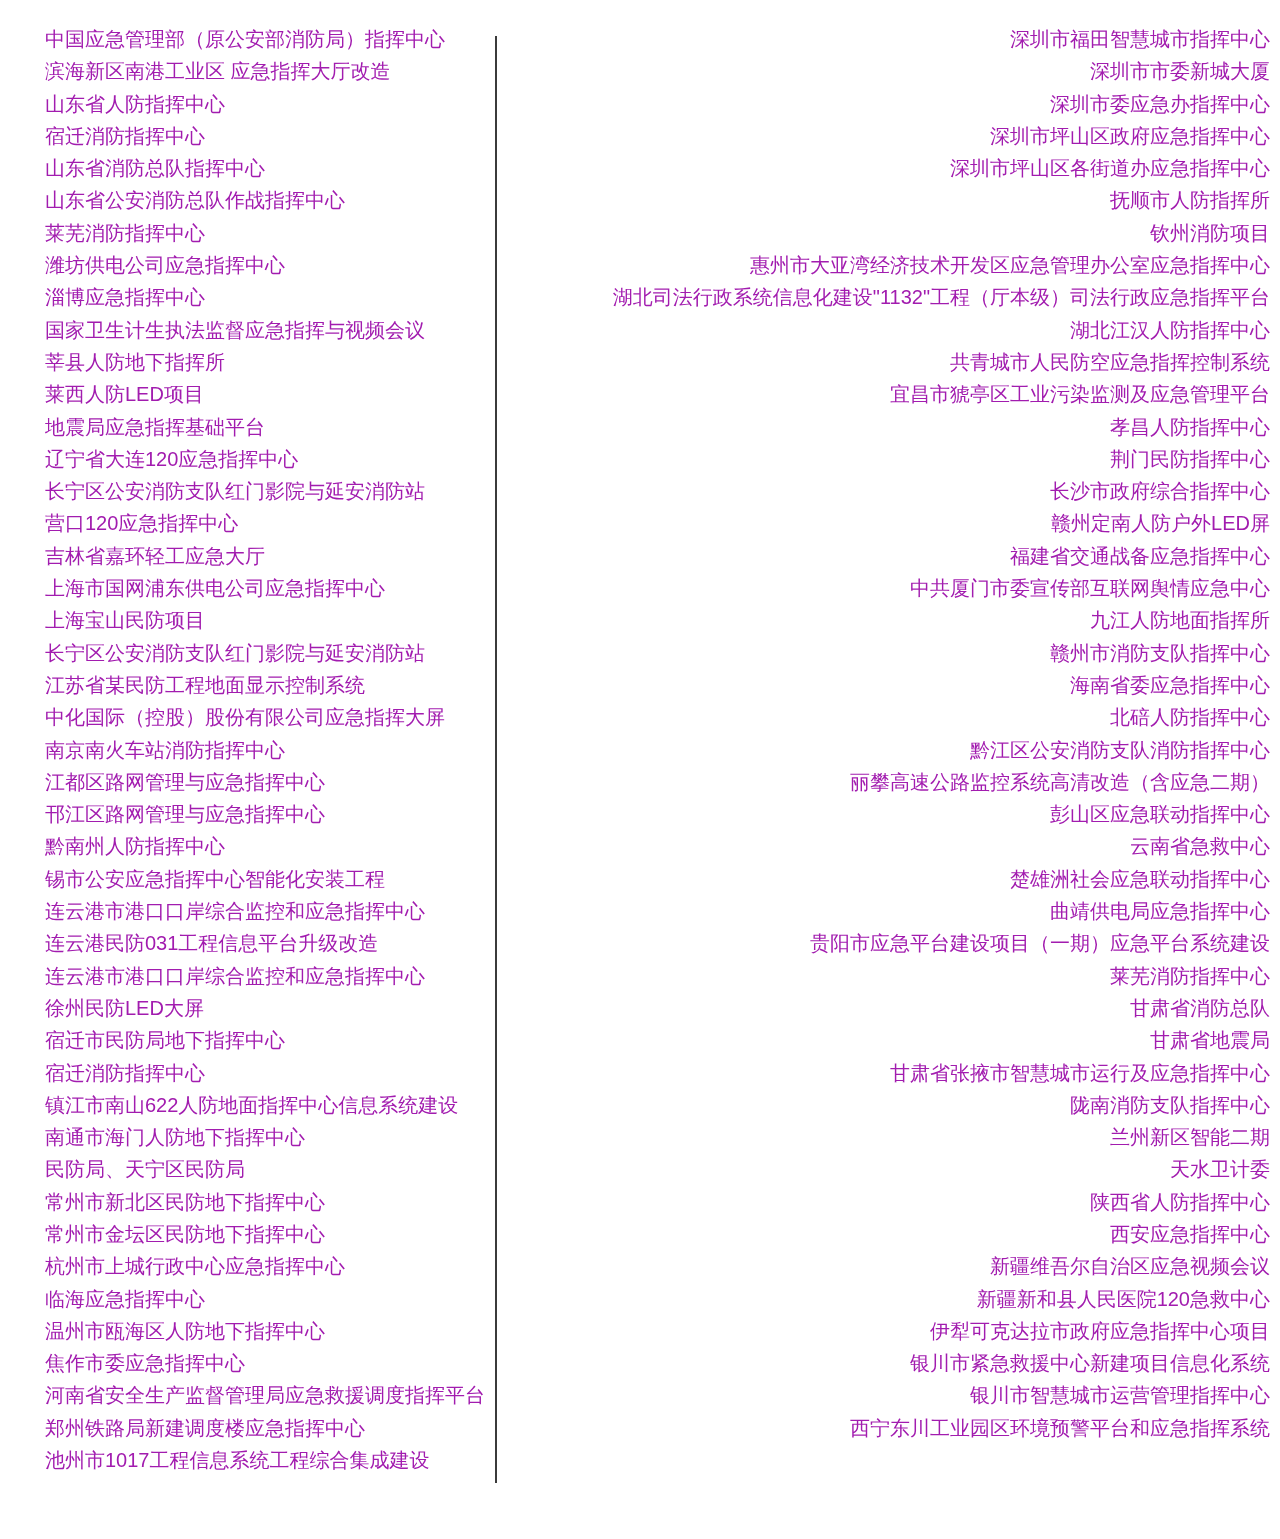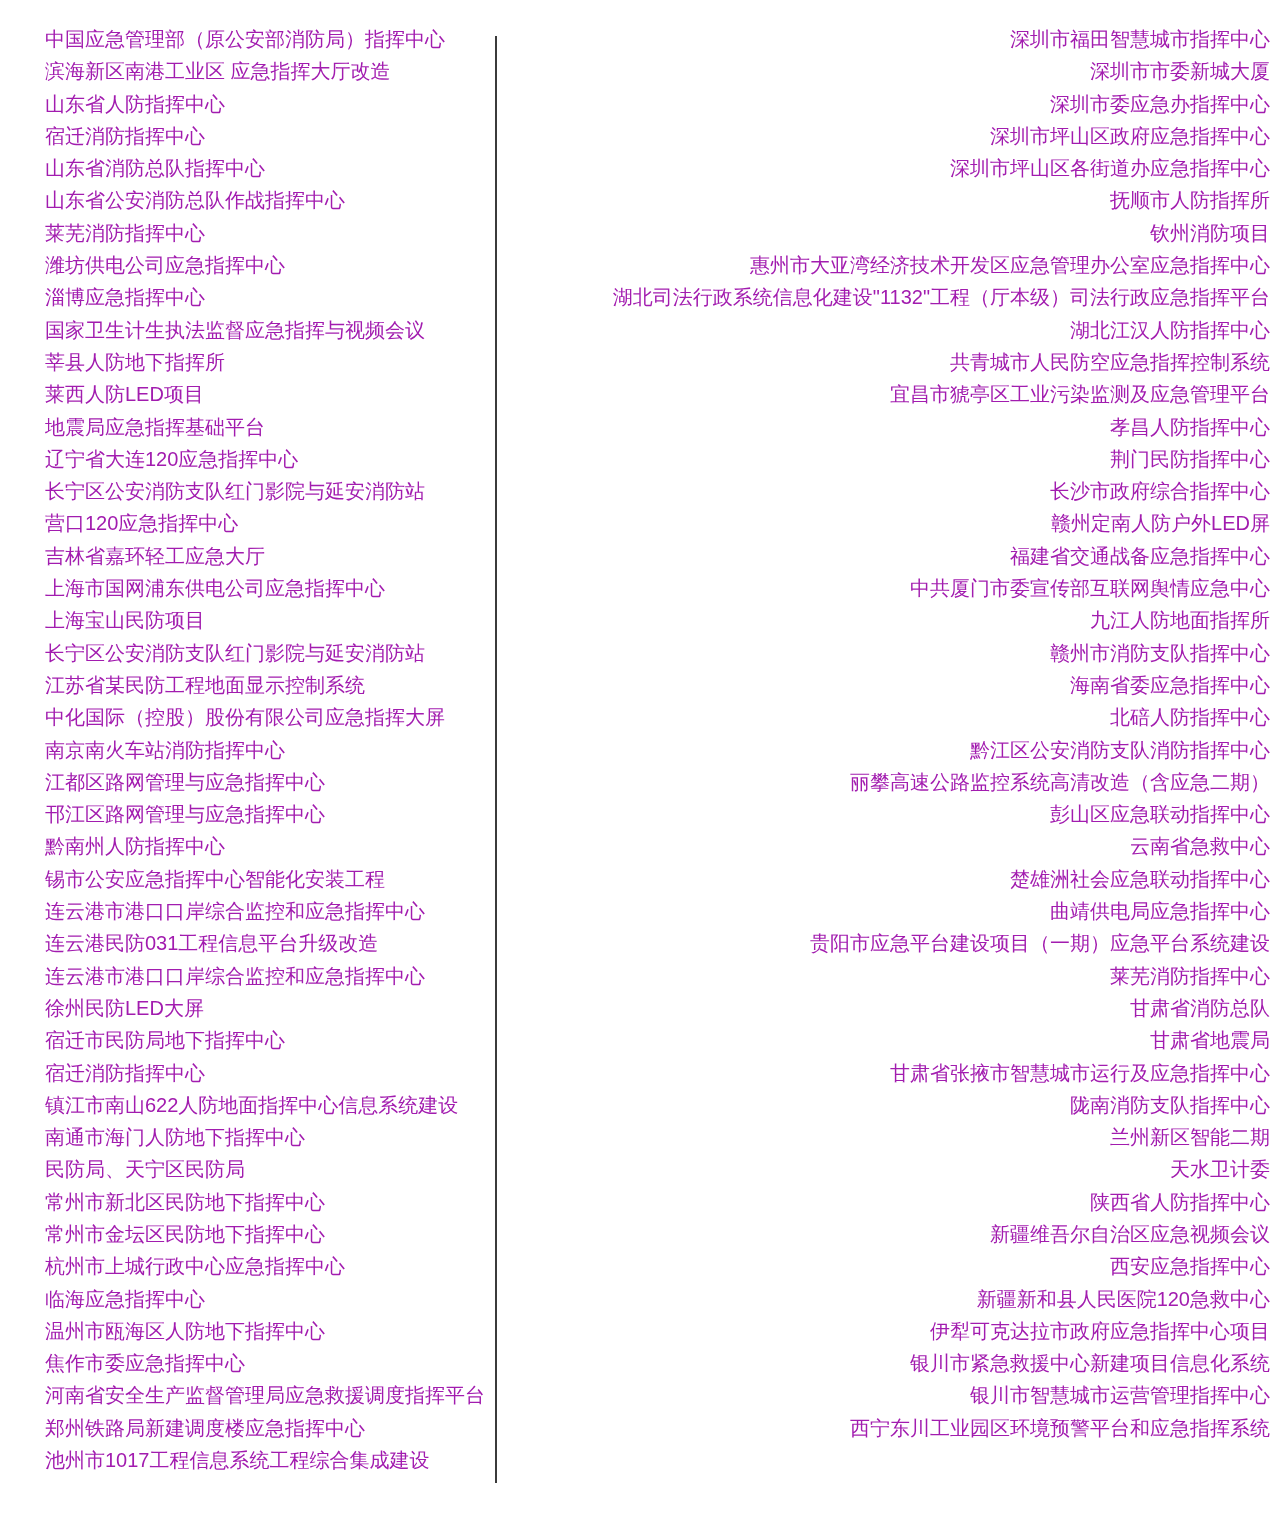--- a/index.html
+++ b/index.html
@@ -132,21 +132,21 @@
       <div class="list-item">曲靖供电局应急指挥中心</div>
       <div class="list-item">贵阳市应急平台建设项目（一期）应急平台系统建设</div>
       <div class="list-item">莱芜消防指挥中心</div>
       <div class="list-item">甘肃省消防总队</div>
       <div class="list-item">甘肃省地震局</div>
       <div class="list-item">甘肃省张掖市智慧城市运行及应急指挥中心</div>
       <div class="list-item">陇南消防支队指挥中心</div>
       <div class="list-item">兰州新区智能二期</div>
       <div class="list-item">天水卫计委</div>
       <div class="list-item">陕西省人防指挥中心</div>
+      <div class="list-item">西安应急指挥中心</div>
       <div class="list-item">新疆维吾尔自治区应急视频会议</div>
-      <div class="list-item">西安应急指挥中心</div>
       <div class="list-item">新疆新和县人民医院120急救中心</div>
       <div class="list-item">伊犁可克达拉市政府应急指挥中心项目</div>
       <div class="list-item">银川市紧急救援中心新建项目信息化系统</div>
       <div class="list-item">银川市智慧城市运营管理指挥中心</div>
       <div class="list-item">西宁东川工业园区环境预警平台和应急指挥系统</div>
     </div>
 </div>
 
 </body></html>

